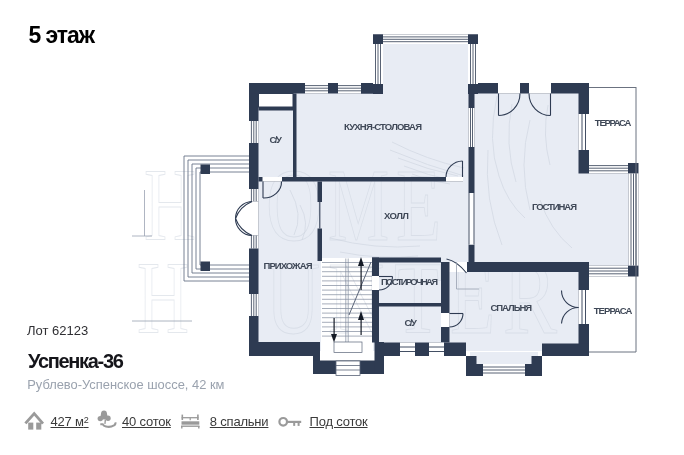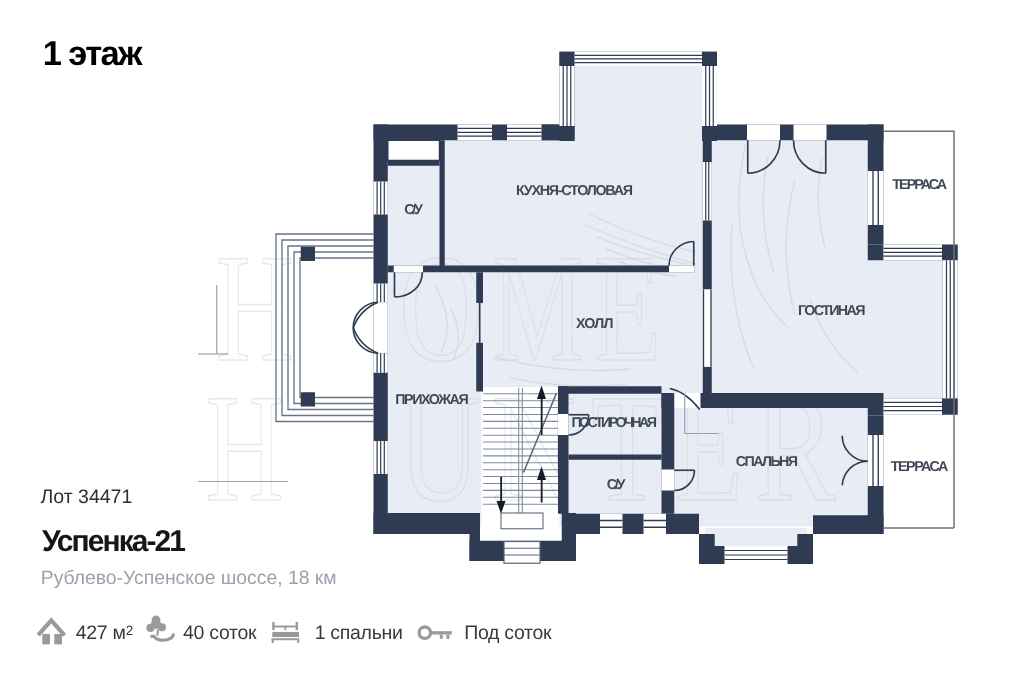--- a/index.html
+++ b/index.html
@@ -2,21 +2,21 @@
 <html><head>
 <meta charset="utf-8">
 <style>
   html,body{margin:0;padding:0;background:#fff;width:684px;height:455px;overflow:hidden;}
   body{font-family:"Liberation Sans", sans-serif;position:relative;}
   .abs{position:absolute;}
   #title{left:28.5px;top:24px;font-size:23px;letter-spacing:-1.1px;font-weight:bold;color:#000;line-height:1;}
   #lot{left:27px;top:324px;font-size:13px;color:#2f2f33;line-height:1;}
   #name{left:28px;top:351px;font-size:20px;letter-spacing:-1.3px;font-weight:bold;color:#15151a;line-height:1;}
   #addr{left:27.2px;top:379px;font-size:12.9px;letter-spacing:0px;color:#9aa2ae;line-height:1;}
-  .feat{font-size:13px;letter-spacing:-0.2px;color:#3a3a3a;line-height:1;}
+  .feat{font-size:13px;letter-spacing:-0.2px;color:#3a3a3a;line-height:1;text-decoration:underline;}
 </style>
 </head>
 <body>
 <svg class="abs" style="left:0;top:0" width="684" height="455" viewBox="0 0 684 455">
 <defs></defs>
 
 <g id="fills" fill="#e8ecf4" stroke="none">
   <rect x="253" y="88" width="330" height="263"></rect>
   <rect x="377" y="39" width="97" height="60"></rect>
   <rect x="578" y="169" width="56" height="102"></rect>
@@ -349,24 +349,24 @@
   <text x="288" y="269" textLength="49">ПРИХОЖАЯ</text>
   <text x="409.5" y="284.5" textLength="57">ПОСТИРОЧНАЯ</text>
   <text x="275.7" y="142.5" textLength="12.5">С/У</text>
   <text x="410.7" y="326" textLength="12.5">С/У</text>
   <text x="511.3" y="310.5" textLength="41.5">СПАЛЬНЯ</text>
   <text x="613.1" y="126.2" textLength="36.5">ТЕРРАСА</text>
   <text x="613" y="314" textLength="38.5">ТЕРРАСА</text>
 </g>
 </svg>
 
-<div class="abs" id="title">1 этаж</div>
-<div class="abs" id="lot">Лот 34471</div>
-<div class="abs" id="name">Успенка-21</div>
-<div class="abs" id="addr">Рублево-Успенское шоссе, 18 км</div>
+<div class="abs" id="title">5 этаж</div>
+<div class="abs" id="lot">Лот 62123</div>
+<div class="abs" id="name">Успенка-36</div>
+<div class="abs" id="addr">Рублево-Успенское шоссе, 42 км</div>
 
 <svg class="abs" style="left:0;top:405px" width="380" height="30" viewBox="0 0 380 30">
 
   <g>
     <path d="M25.4,18.4 L34.2,8.6 L43,18.6" stroke="#9a9a9a" stroke-width="2.8" fill="none"></path>
     <rect x="28.2" y="17.6" width="5.1" height="7" fill="#9a9a9a"></rect>
     <rect x="36.2" y="17.6" width="5.1" height="7" fill="#9a9a9a"></rect>
   </g>
 
   <g fill="#9a9a9a">
@@ -391,14 +391,14 @@
 
   <g fill="#9a9a9a">
     <circle cx="283.2" cy="16.8" r="3.8" fill="none" stroke="#9a9a9a" stroke-width="2.2"></circle>
     <rect x="287" y="15.8" width="14.2" height="2.2"></rect>
     <rect x="293.2" y="18" width="2" height="2.9"></rect>
     <rect x="297.6" y="18" width="2" height="2.9"></rect>
   </g>
 </svg>
 <div class="abs feat" style="left:50.5px;top:415.3px">427 м<span style="font-size:9px;vertical-align:3px">2</span></div>
 <div class="abs feat" style="left:122px;top:415.3px">40 соток</div>
-<div class="abs feat" style="left:209.8px;top:415.3px">1 спальни</div>
+<div class="abs feat" style="left:209.8px;top:415.3px">8 спальни</div>
 <div class="abs feat" style="left:309.5px;top:415.3px">Под соток</div>
 
 </body></html>

